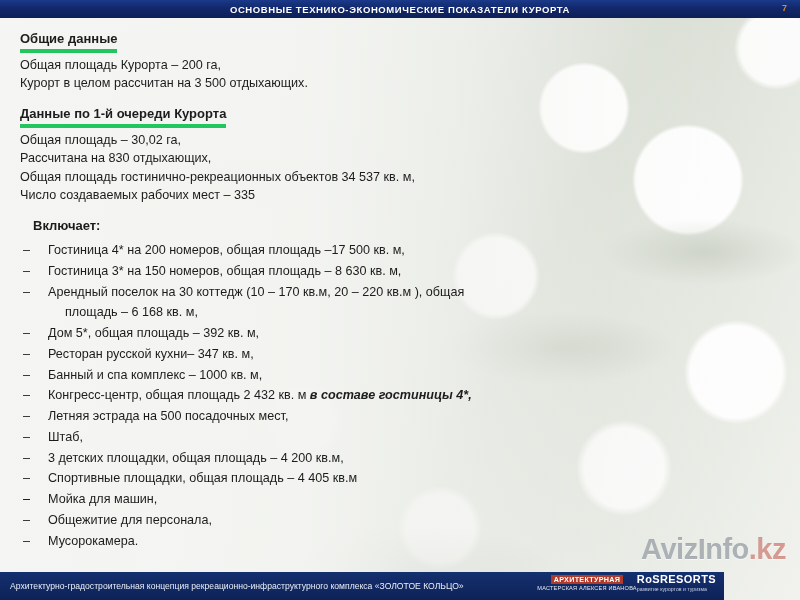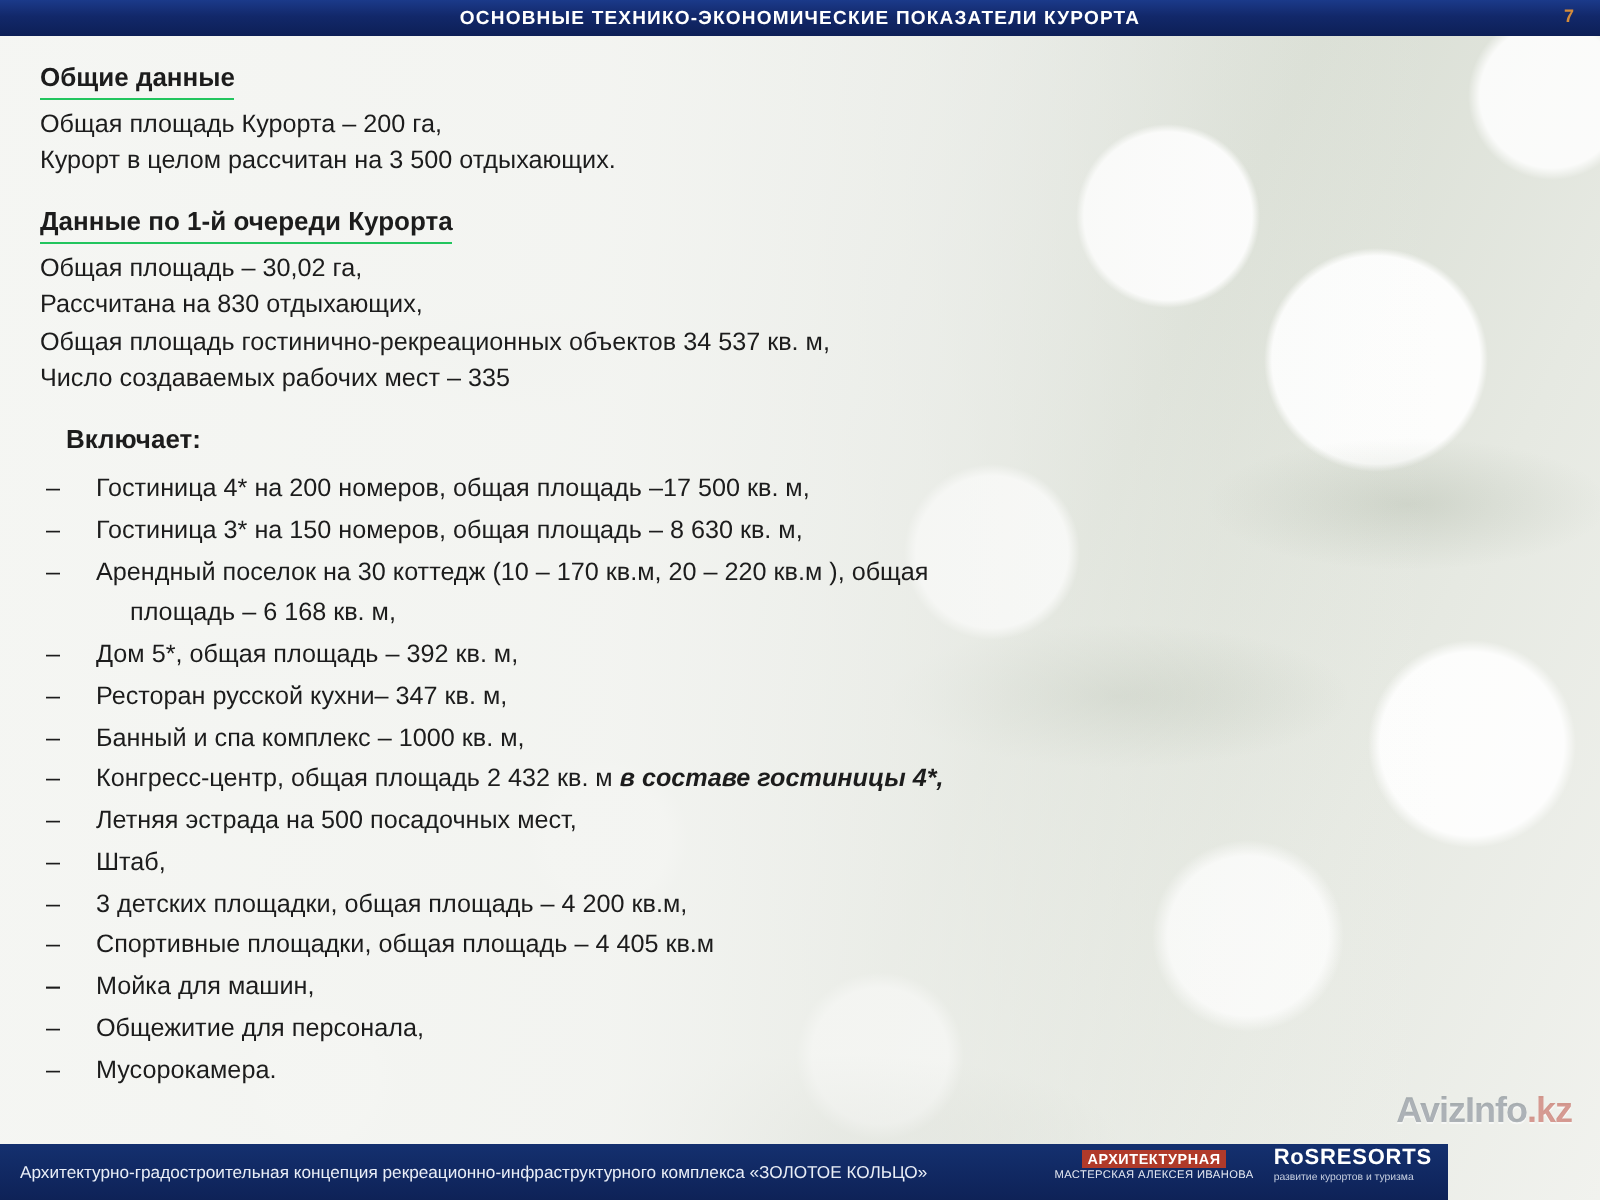--- a/index.html
+++ b/index.html
@@ -89,21 +89,21 @@
     top: 30px;
     width: 690px;
     color: #1c1c1c;
     font-size: 12.6px;
     line-height: 1.45;
   }
   .sec-head {
     font-weight: bold;
     font-size: 13px;
     display: inline-block;
-    border-bottom: 1px solid #22c55e;
+    border-bottom: 4px solid #22c55e;
     padding-bottom: 0px;
     margin-bottom: 3px;
   }
   .sec-head.plain {
     border-bottom: none;
     margin-left: 13px;
   }
   .line {
     white-space: nowrap;
   }
@@ -148,21 +148,20 @@
     font-size: 8.6px;
     margin-left: 10px;
     white-space: nowrap;
   }
   .footer-logos {
     position: absolute;
     right: 8px;
     top: 2px;
     display: flex;
     align-items: center;
-    gap: 10px;
   }
   .logo-arch {
     display: flex;
     flex-direction: column;
     align-items: center;
     line-height: 1;
   }
   .logo-arch .l1 {
     background: #b03a2a;
     color: #fff;
@@ -193,21 +192,21 @@
     color: #c6cfe0;
     font-size: 5.2px;
     margin-top: 2px;
   }
 
   
   .watermark {
     position: absolute;
     right: 14px;
     bottom: 34px;
-    font-size: 18px;
+    font-size: 29px;
     font-weight: bold;
     color: rgba(70,80,95,0.42);
     letter-spacing: -0.5px;
     text-shadow: 0 1px 0 rgba(255,255,255,0.55);
     font-family: "Liberation Sans", sans-serif;
     margin-left: 12px;
   }
   .watermark .kz { color: rgba(180,60,45,0.5); }
 </style>
 </head>

